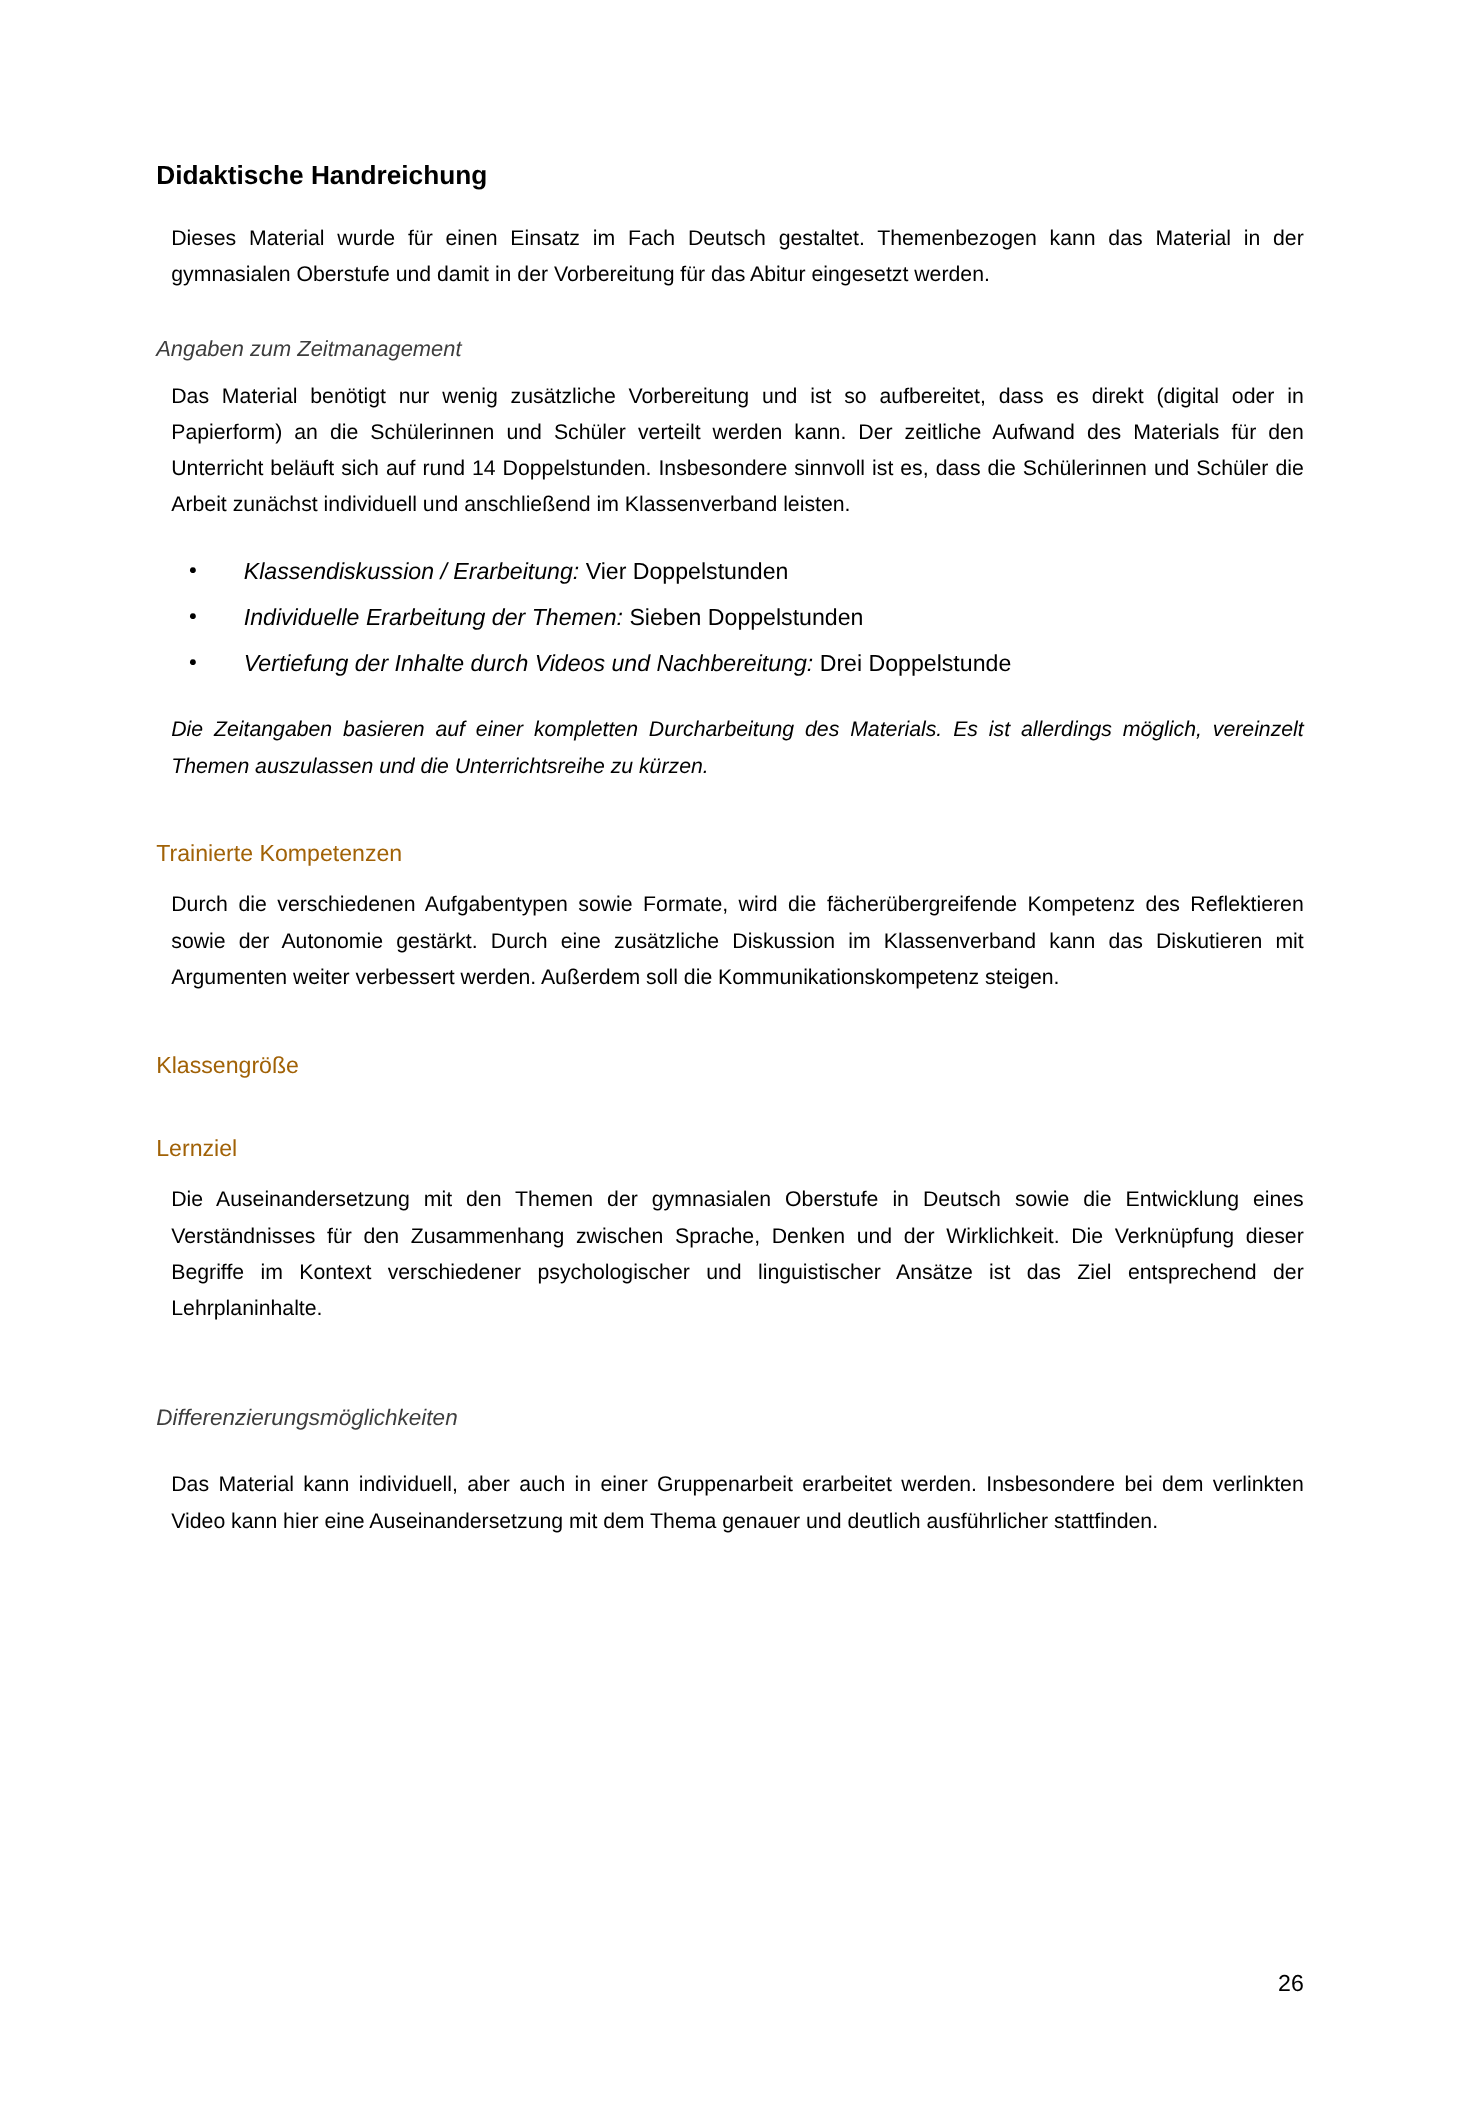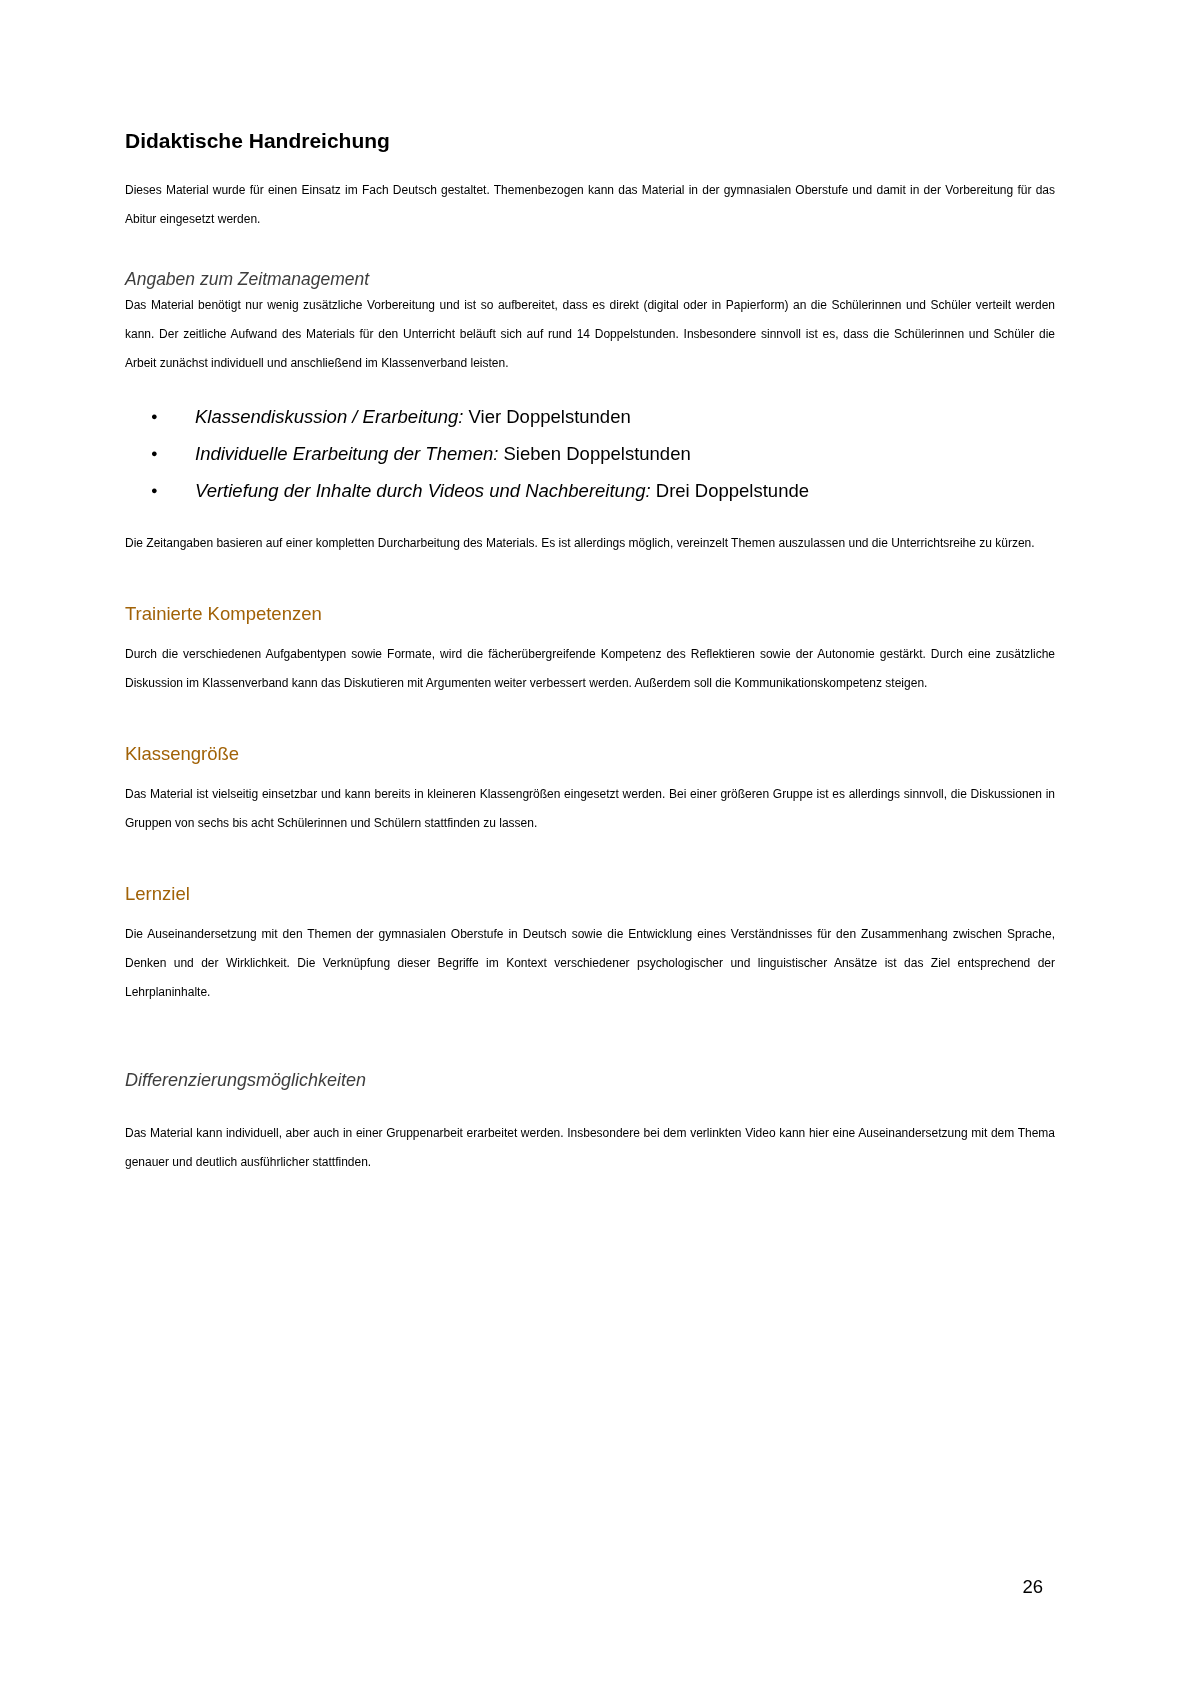--- a/index.html
+++ b/index.html
@@ -20,24 +20,24 @@
     overflow: hidden;
   }
   .doc-title {
     font-size: 21px;
     line-height: 26px;
     font-weight: 700;
     color: #000000;
     margin: 0 0 22px 0;
   }
   p.body-par {
-    font-size: 12px;
+    font-size: 17px;
     line-height: 29px;
     text-align: justify;
-    margin: 0;
+    margin: 12px;
     color: #000000;
   }
   .sub-heading {
     font-style: italic;
     font-weight: 400;
     color: #3d3d3d;
     font-size: 17.5px;
     line-height: 22px;
     margin: 34px 0 1px 0;
   }
@@ -75,20 +75,21 @@
     top: 0;
     font-size: 11px;
     line-height: 29px;
     color: #000000;
   }
   .bullet-label {
     font-style: italic;
   }
   .closing-par {
     margin-top: 26px;
+    font-style: italic;
   }
   .page-number {
     position: absolute;
     right: 137px;
     top: 1572px;
     font-size: 18.5px;
     line-height: 29px;
     color: #000000;
     text-align: center;
   }
@@ -113,21 +114,20 @@
   </ul>
 
   <p class="body-par closing-par">Die Zeitangaben basieren auf einer kompletten Durcharbeitung des Materials. Es ist allerdings möglich, vereinzelt Themen auszulassen und die Unterrichtsreihe zu kürzen.</p>
 
   <h2 class="gray-heading">Trainierte Kompetenzen</h2>
 
   <p class="body-par">Durch die verschiedenen Aufgabentypen sowie Formate, wird die fächerübergreifende Kompetenz des Reflektieren sowie der Autonomie gestärkt. Durch eine zusätzliche Diskussion im Klassenverband kann das Diskutieren mit Argumenten weiter verbessert werden. Außerdem soll die Kommunikationskompetenz steigen.</p>
 
   <h2 class="gray-heading">Klassengröße</h2>
 
-  <p class="body-par">Das Material ist vielseitig einsetzbar und kann bereits in kleineren Klassengrößen eingesetzt werden. Bei einer größeren Gruppe ist es allerdings sinnvoll, die Diskussionen in Gruppen von sechs bis acht Schülerinnen und Schülern stattfinden zu lassen.</p>
 
   <h2 class="gray-heading">Lernziel</h2>
 
   <p class="body-par">Die Auseinandersetzung mit den Themen der gymnasialen Oberstufe in Deutsch sowie die Entwicklung eines Verständnisses für den Zusammenhang zwischen Sprache, Denken und der Wirklichkeit. Die Verknüpfung dieser Begriffe im Kontext verschiedener psychologischer und linguistischer Ansätze ist das Ziel entsprechend der Lehrplaninhalte.</p>
 
   <h2 class="big-italic-heading">Differenzierungsmöglichkeiten</h2>
 
   <p class="body-par">Das Material kann individuell, aber auch in einer Gruppenarbeit erarbeitet werden. Insbesondere bei dem verlinkten Video kann hier eine Auseinandersetzung mit dem Thema genauer und deutlich ausführlicher stattfinden.</p>
 
   <div class="page-number">26</div>

